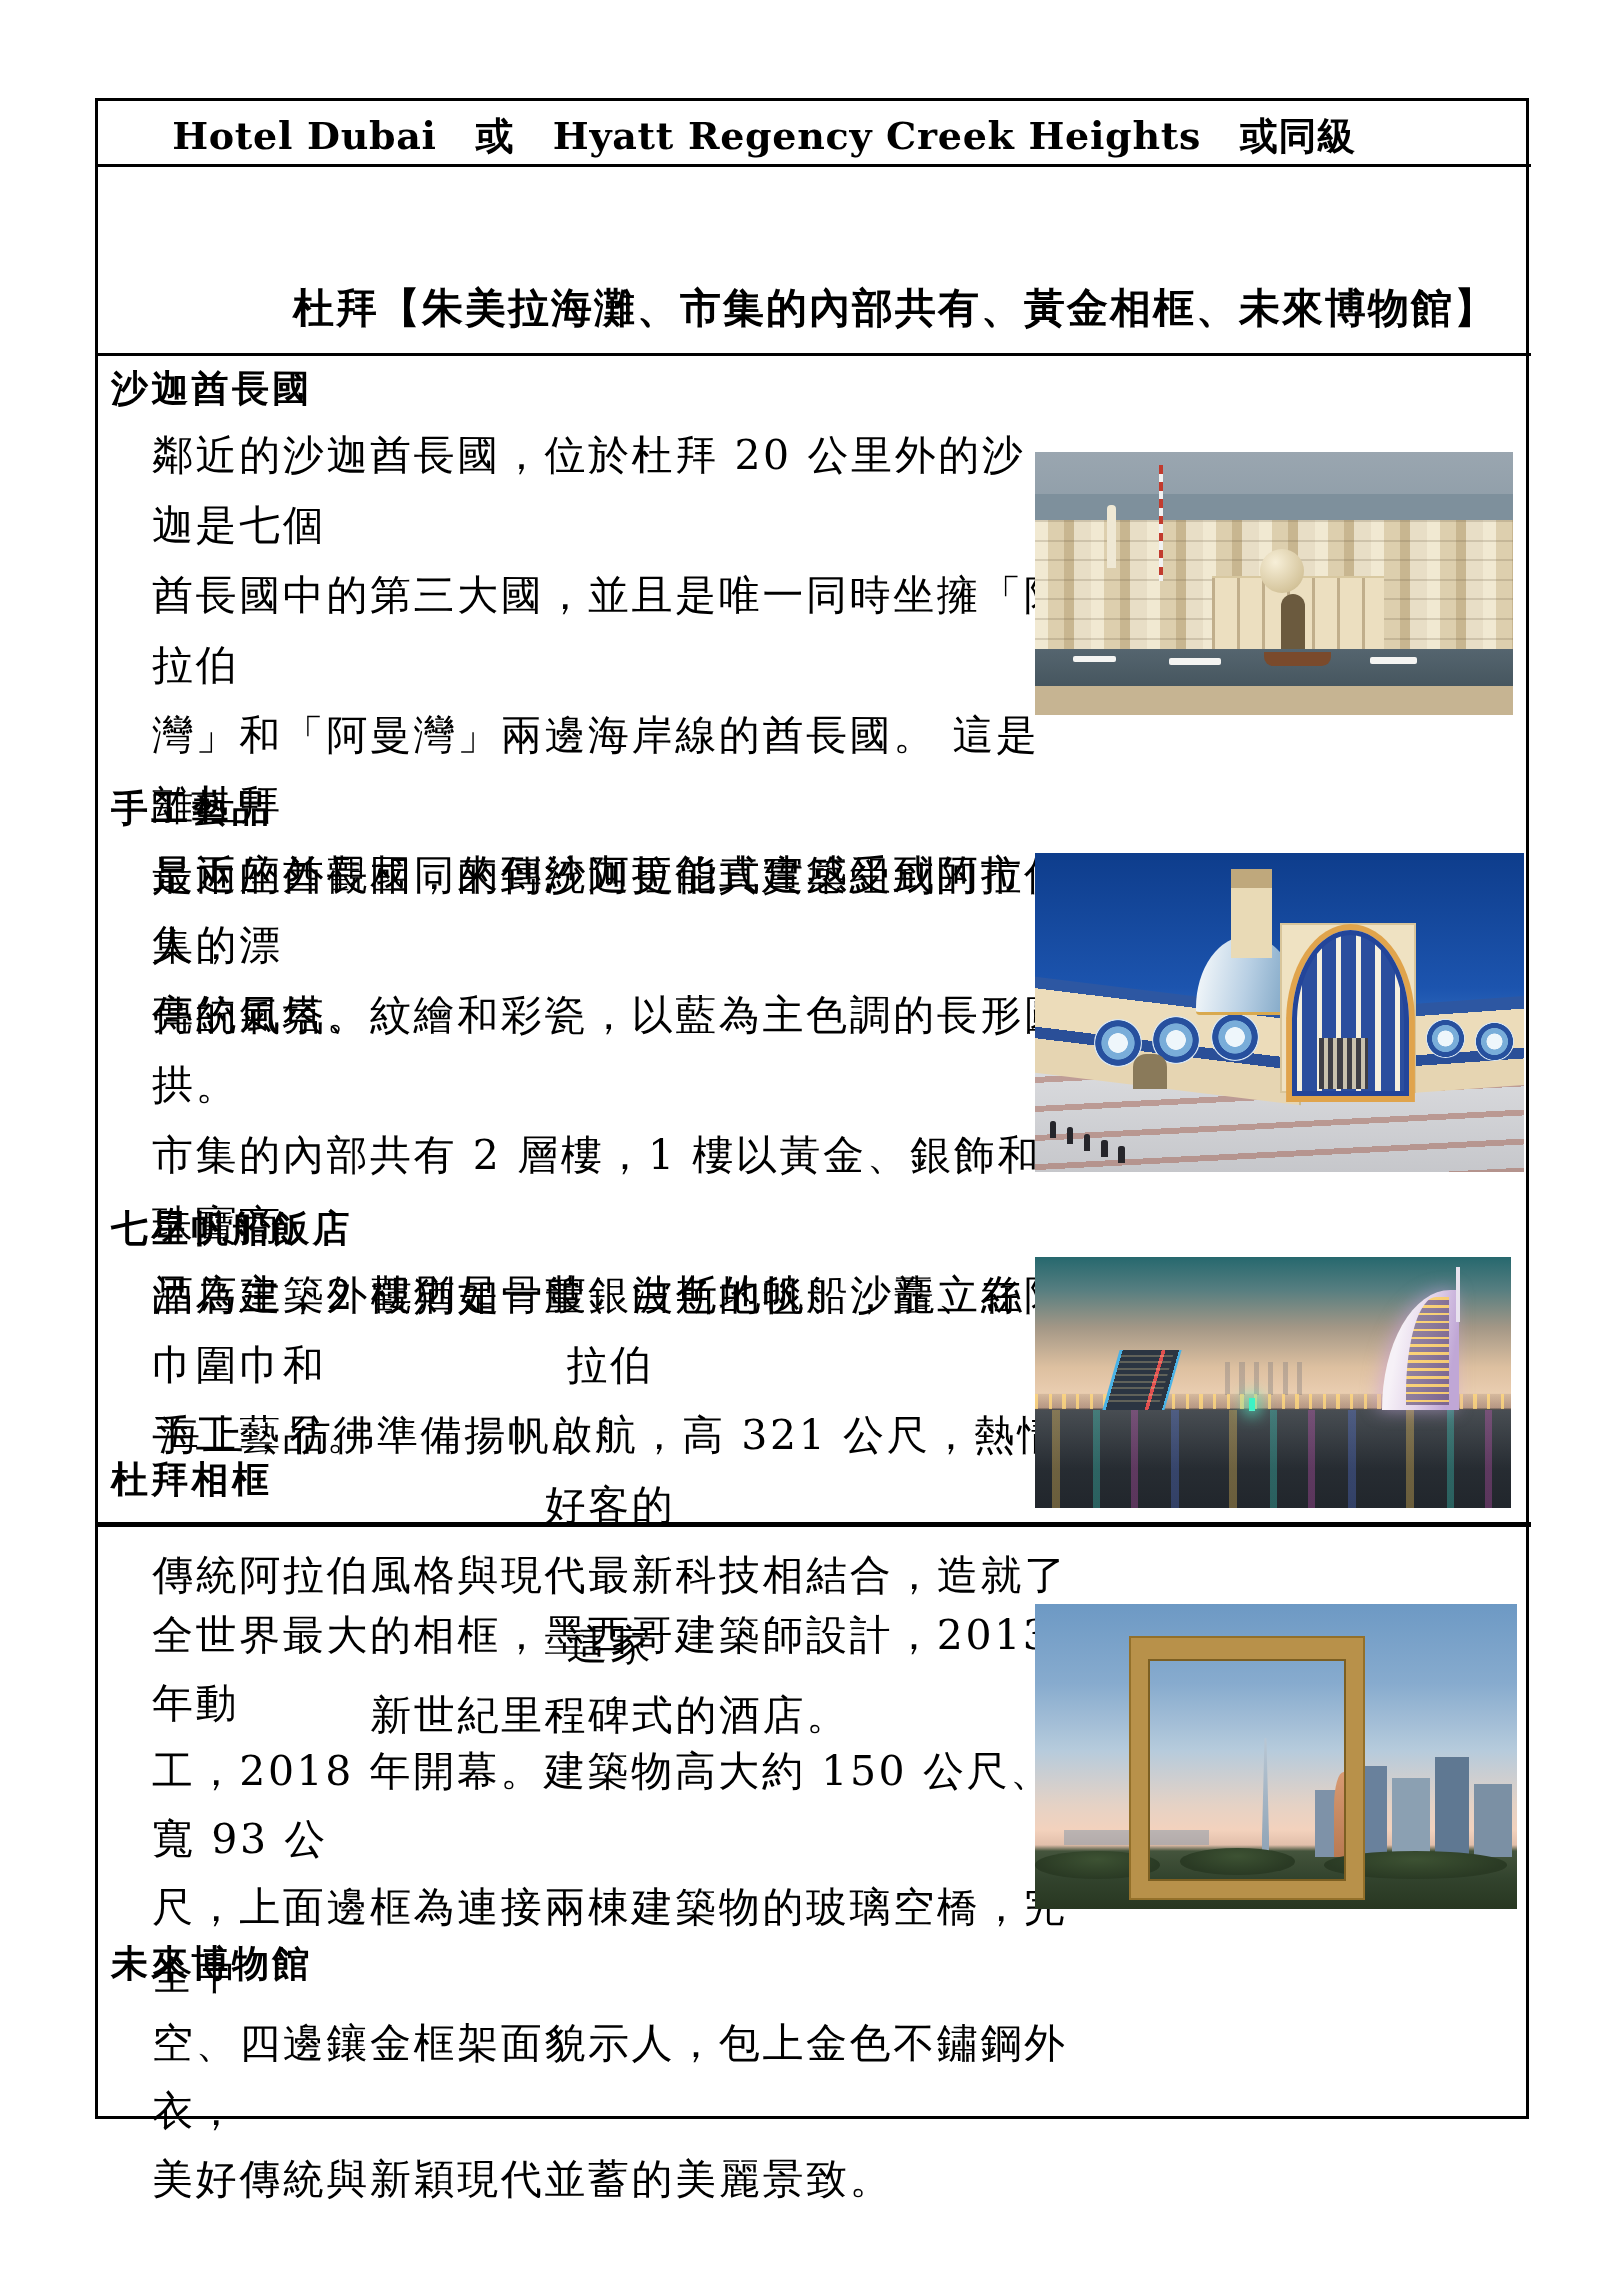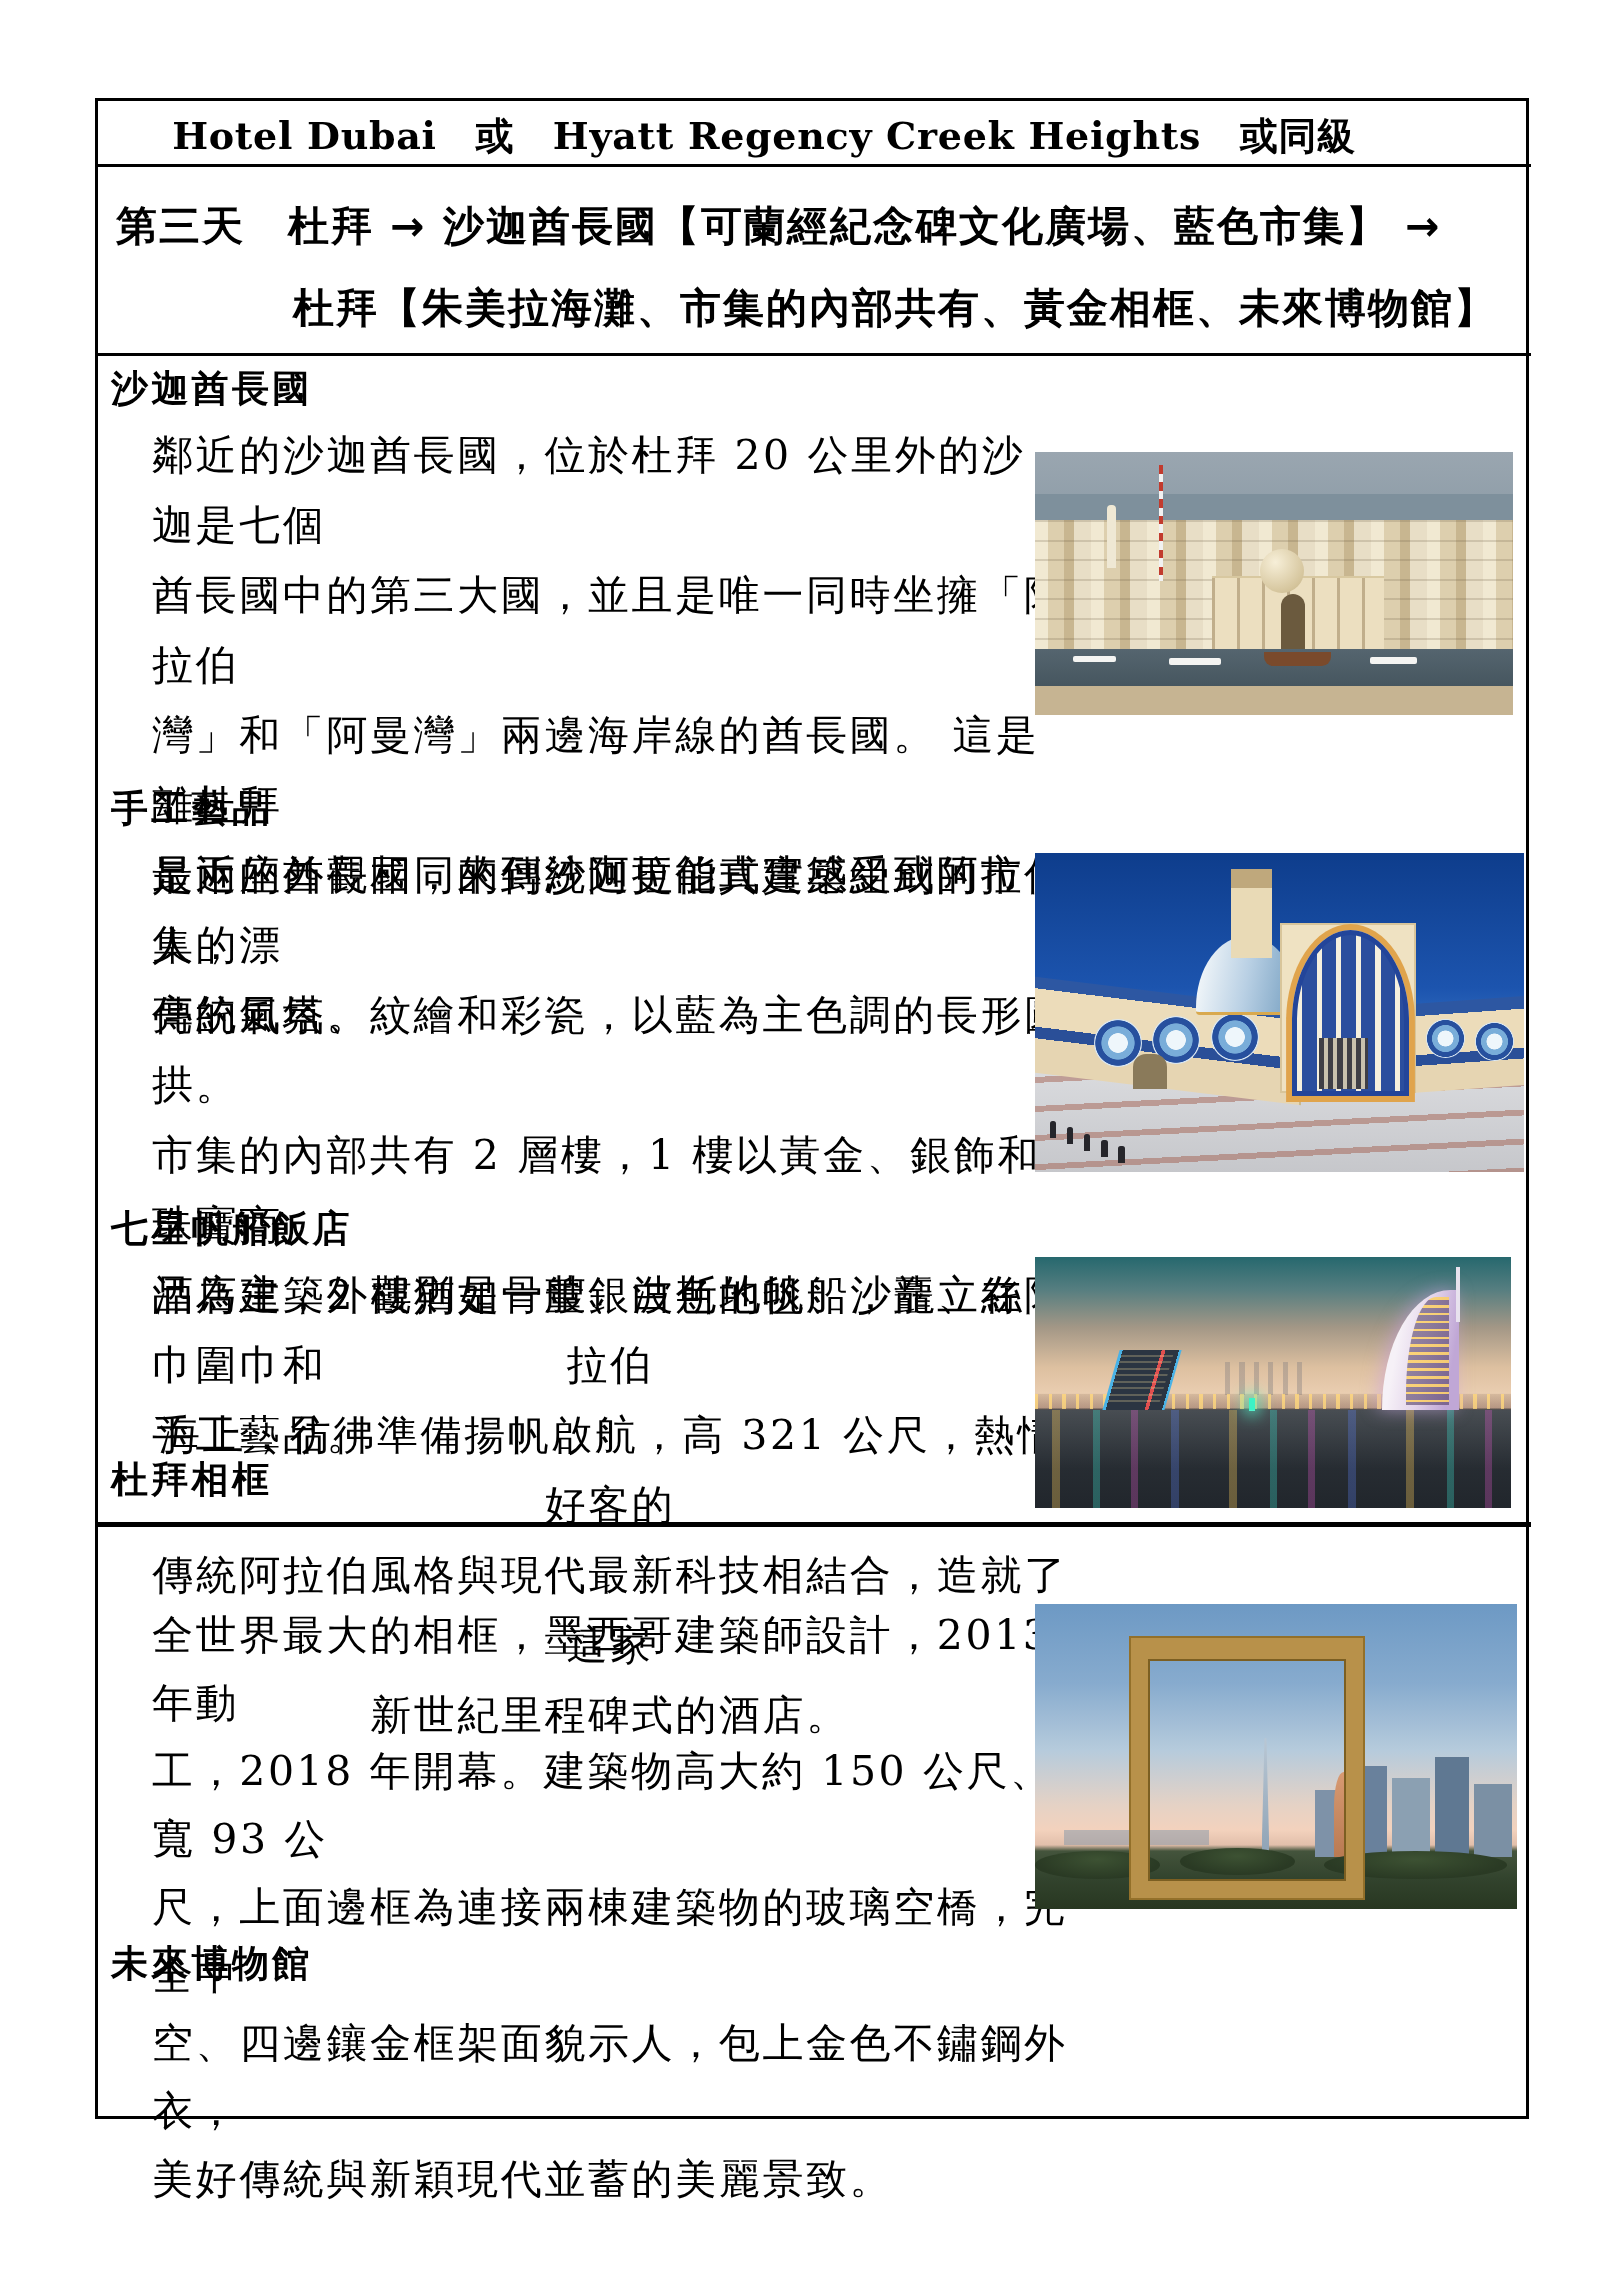--- a/index.html
+++ b/index.html
@@ -133,21 +133,20 @@
 
 <div class="page">
 
   <div class="frame"></div>
   <div class="hline" id="hl-header"></div>
   <div class="hline" id="hl-title"></div>
   <div class="hline" id="hl-row"></div>
 
   <div class="hotel-header">Hotel Dubai　或　Hyatt Regency Creek Heights　或同級</div>
 
-  <div class="title-line" id="t1">第三天　杜拜 → 沙迦酋長國【可蘭經紀念碑文化廣場、藍色市集】 →</div>
   <div class="title-line" id="t2">杜拜【朱美拉海灘、市集的內部共有、黃金相框、未來博物館】</div>
 
   <div class="sec-h" id="s1h">沙迦酋長國</div>
   <div class="sec-p" id="s1p">鄰近的沙迦酋長國，位於杜拜 20 公里外的沙迦是七個
 酋長國中的第三大國，並且是唯一同時坐擁「阿拉伯
 灣」和「阿曼灣」兩邊海岸線的酋長國。 這是離杜拜
 最近的酋長國，來到沙迦更能真實感受到阿拉伯人的
 傳統氣氛。</div>
 
   <div class="sec-h" id="s2h">手工藝品</div>

